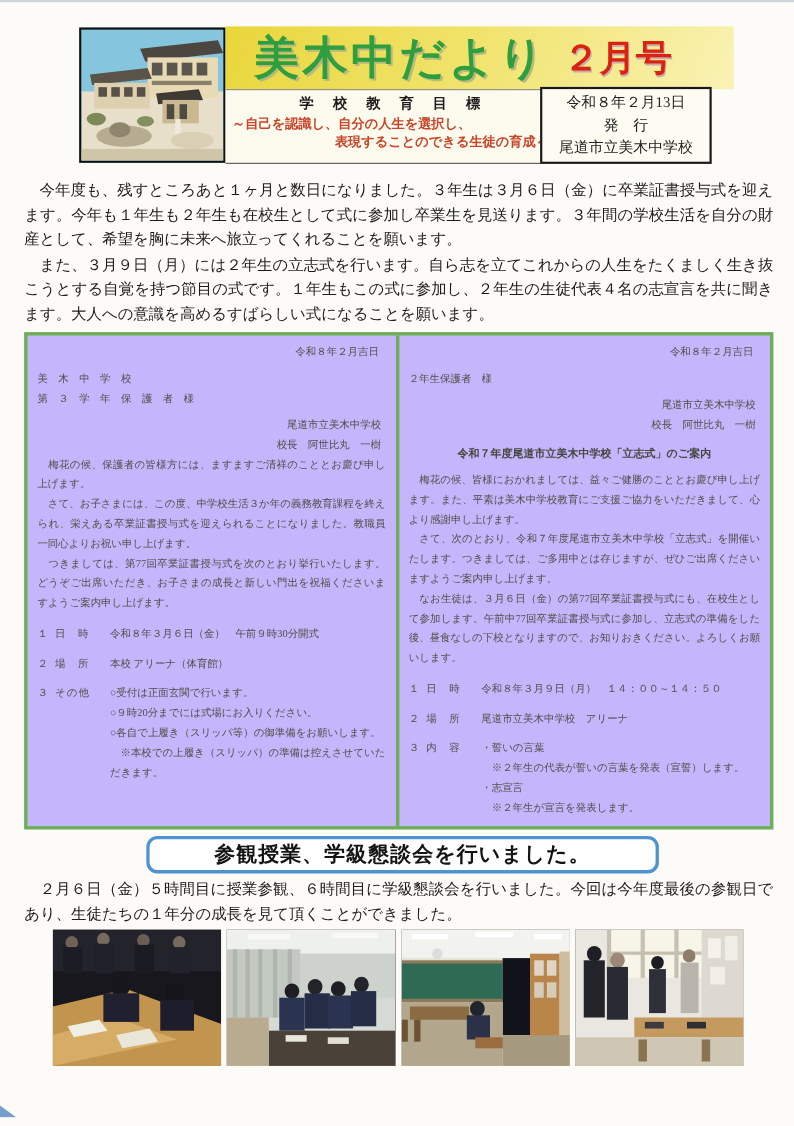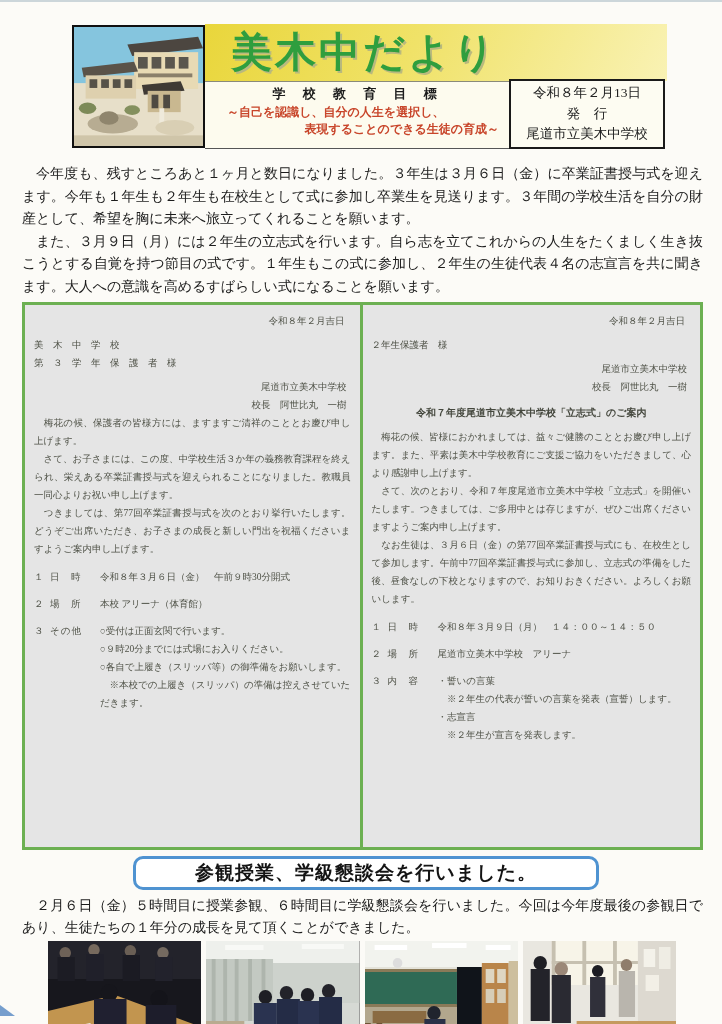--- a/index.html
+++ b/index.html
@@ -32,38 +32,38 @@
     font-weight:bold; font-size:33px; color:#d9230f; margin-left:14px;
     text-shadow:1px 1px 0 #caa; line-height:1; white-space:nowrap;
   }
   .goal-box {
     position:absolute; left:205px; top:81px; width:306px; height:68px;
     background:#fdfbee; border-top:1px solid #8a8a7a; border-bottom:1px solid #555;
     padding-top:3px; font-family:"Liberation Serif","DejaVu Serif",serif;
   }
   .goal-h { text-align:center; font-weight:bold; font-size:13px; letter-spacing:7px; color:#1d1d1d; }
   .goal-main { text-align:center; font-weight:bold; font-size:12px; color:#c8452a; margin-top:1px; }
-  .goal-l1 { font-weight:bold; font-size:12px; color:#c8452a; padding-left:22px; margin-top:1px; }
+  .goal-l1 { font-weight:bold; font-size:12px; color:#c8452a; padding-left:6px; margin-top:1px; }
   .goal-l2 { font-weight:bold; font-size:12px; color:#c8452a; text-align:right; padding-right:12px; }
   .date-box {
-    position:absolute; left:509px; top:79px; width:156px; height:70px;
+    position:absolute; left:491px; top:79px; width:156px; height:70px;
     border:2px solid #1a1a1a; background:#fdfcf2;
     display:flex; flex-direction:column; justify-content:center; align-items:center;
     font-size:13.5px; line-height:1.55; color:#222;
   }
 
   
   .flow { position:absolute; left:22px; top:163px; width:681px; }
   .intro { font-size:14px; line-height:22.5px; text-align:justify; }
   .intro p { text-indent:1em; }
 
   
   .letters {
-    display:flex; margin-top:4px; height:548px;
-    border:3px solid #6cb052; background:#e5e5e5;
+    display:flex; margin-top:4px; height:452px;
+    border:3px solid #6cb052; background:#c4b5fd;
   }
   .letter { flex:1 1 50%; padding:7px 9px 4px 9px; overflow:hidden;
     font-size:9.5px; line-height:18px; color:#4e5146; }
   .letter.left { border-right:3px solid #6cb052; }
   .lt-date { text-align:right; padding-right:6px; }
   .lt-addr { margin-top:6px; }
   .lt-sender { text-align:right; padding-right:4px; margin-top:6px; }
   .lt-title { text-align:center; font-size:10px; font-weight:bold; margin:8px 0 6px 0; color:#45483e; }
   .lt-body p { text-align:justify; }
   .lt-items { margin-top:10px; }
@@ -125,20 +125,21 @@
       <ellipse cx="14" cy="84" rx="9" ry="6" fill="#7d8a58"></ellipse>
       <ellipse cx="60" cy="86" rx="8" ry="5" fill="#84905e"></ellipse>
       <rect x="88" y="84" width="5" height="16" fill="#efeadb"></rect>
       <ellipse cx="104" cy="104" rx="20" ry="8" fill="#d9cfb4"></ellipse>
       <rect x="0" y="112" width="133" height="11" fill="#cfc5a9"></rect>
     </svg>
   </div>
 
   <div class="title-band">
     <span class="nl-title">美木中だより</span>
+    <span class="nl-issue">２月号</span>
   </div>
 
   <div class="goal-box">
     <div class="goal-h">学 校 教 育 目 標</div>
     <div class="goal-l1">～自己を認識し、自分の人生を選択し、</div>
     <div class="goal-l2">表現することのできる生徒の育成～</div>
   </div>
 
   <div class="date-box">
     <div>令和８年２月13日</div>

